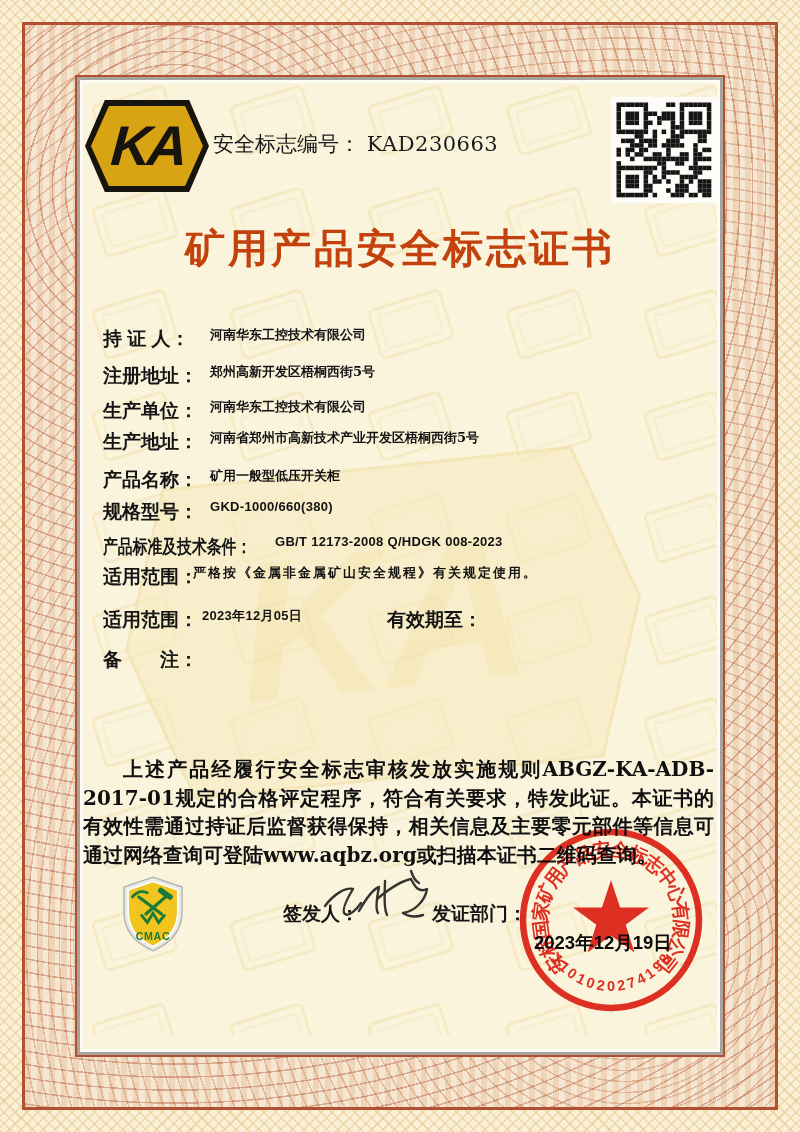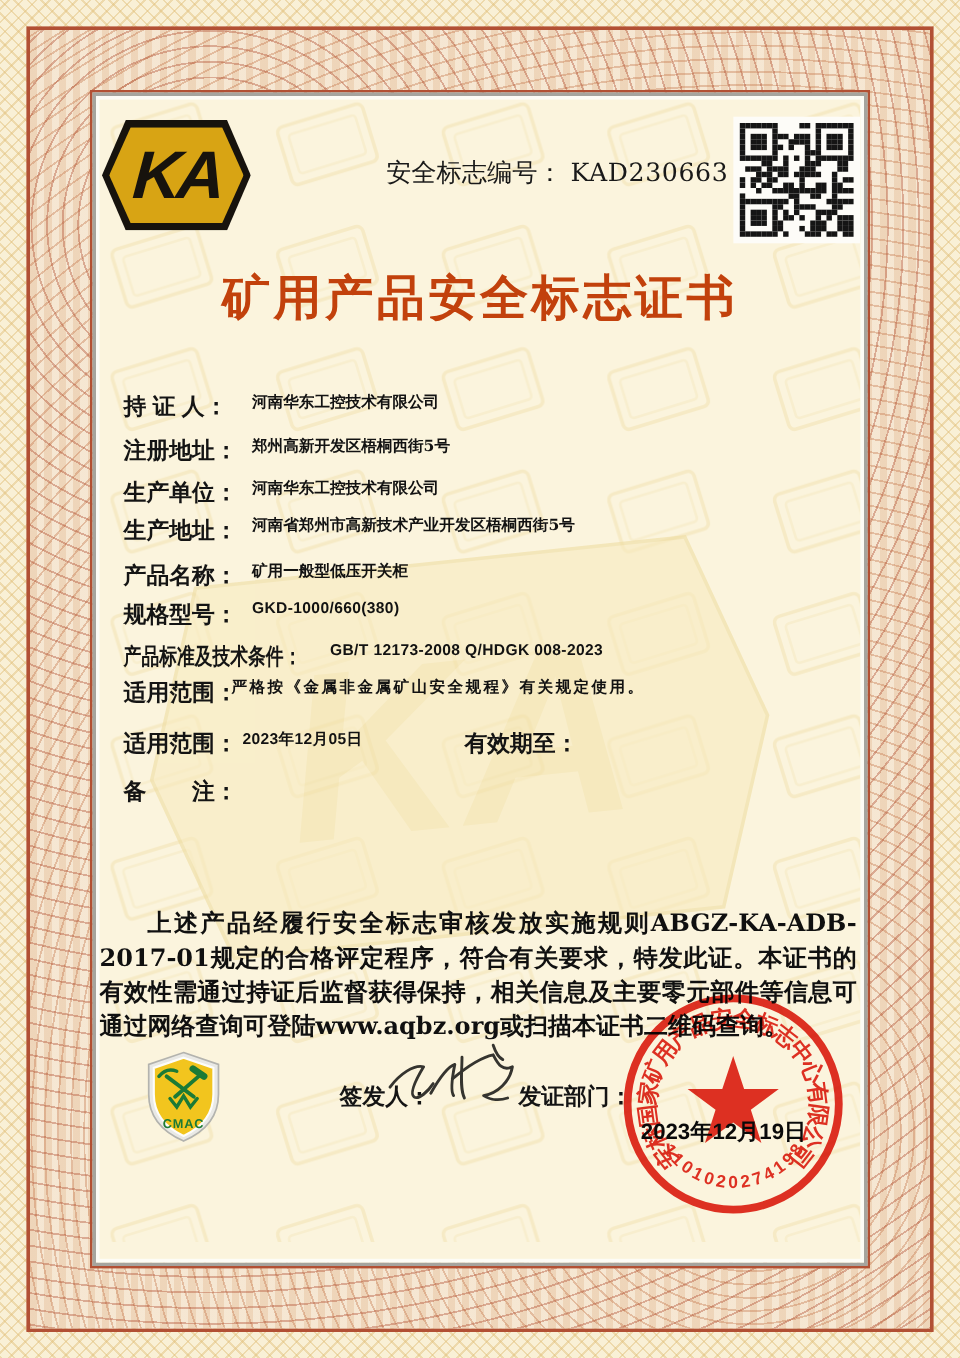--- a/index.html
+++ b/index.html
@@ -27,21 +27,21 @@
 
   
   .ka-badge{position:absolute;left:2px;top:17px;width:124px;height:92px;background:#17130d;
     clip-path:polygon(16% 0%,84% 0%,100% 50%,84% 100%,16% 100%,0% 50%);
     display:flex;align-items:center;justify-content:center;}
   .ka-gold{position:absolute;inset:6px;background:#d8a414;
     clip-path:polygon(16% 0%,84% 0%,100% 50%,84% 100%,16% 100%,0% 50%);
     display:flex;align-items:center;justify-content:center;}
   .ka-letters{font-family:"Liberation Sans",sans-serif;font-weight:900;font-style:italic;
     font-size:56px;color:#17130d;letter-spacing:-4px;transform:skewX(-4deg);line-height:1;}
-  .cert-no{position:absolute;left:130px;right:110px;top:47px;text-align:right;
+  .cert-no{position:absolute;left:130px;right:110px;top:47px;text-align:left;
     font-family:"DejaVu Serif",serif;font-size:21px;color:#191919;white-space:nowrap;}
   .cert-no .num{letter-spacing:.5px;}
   .qr{position:absolute;right:0px;top:14px;width:106px;height:106px;}
 
   
   .title{position:absolute;left:0;right:0;top:138px;text-align:center;
     font-family:"DejaVu Serif",serif;font-weight:900;font-size:40px;color:#c2410c;letter-spacing:3px;}
 
   
   .fields{position:absolute;left:3px;right:2px;top:0;}

